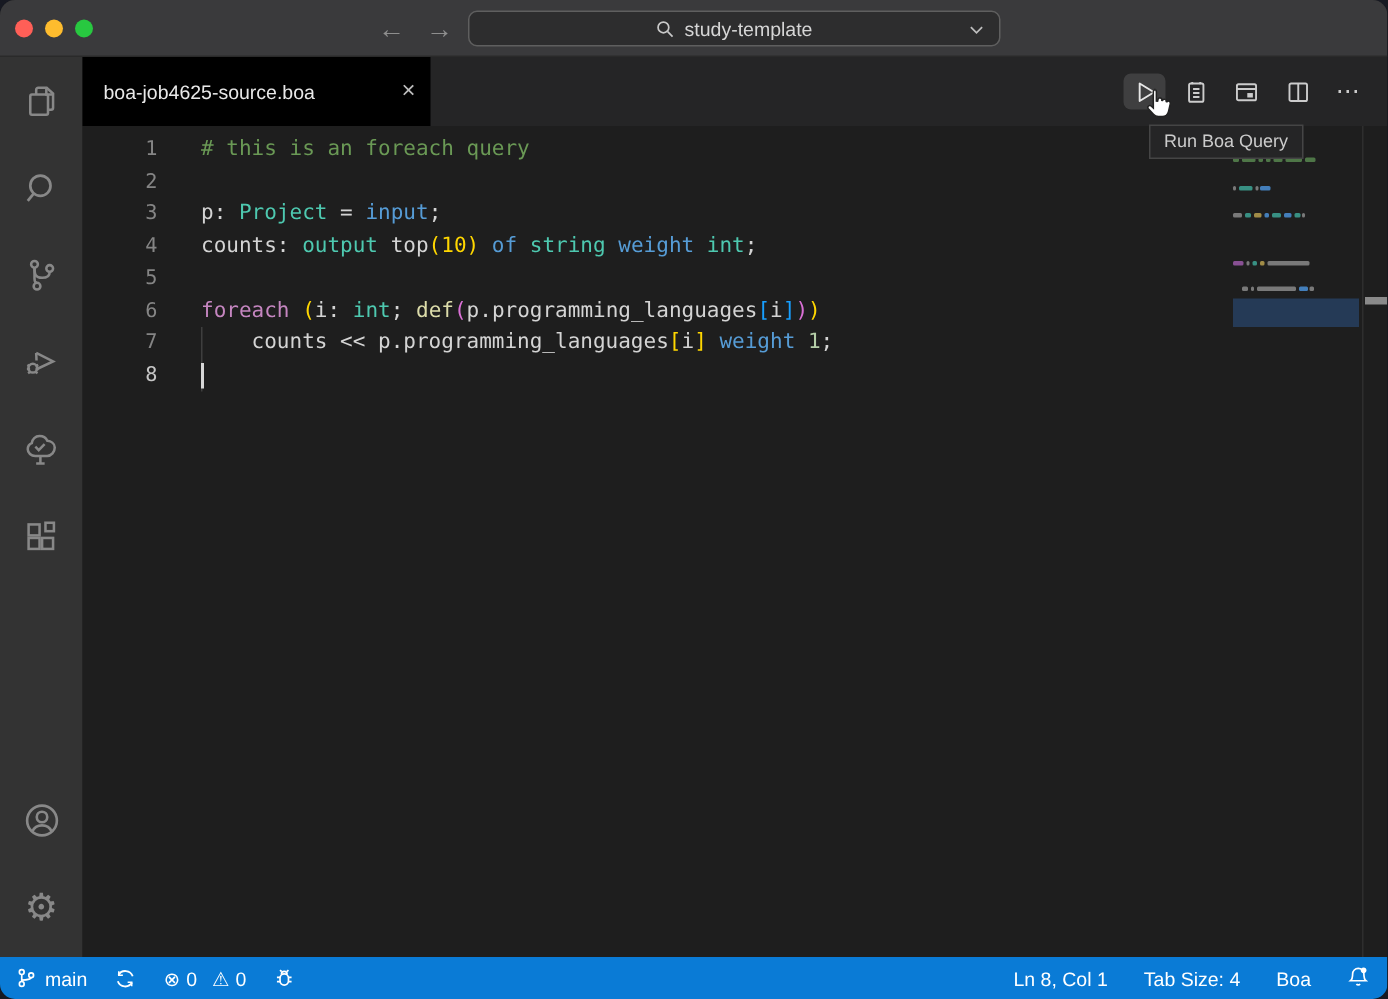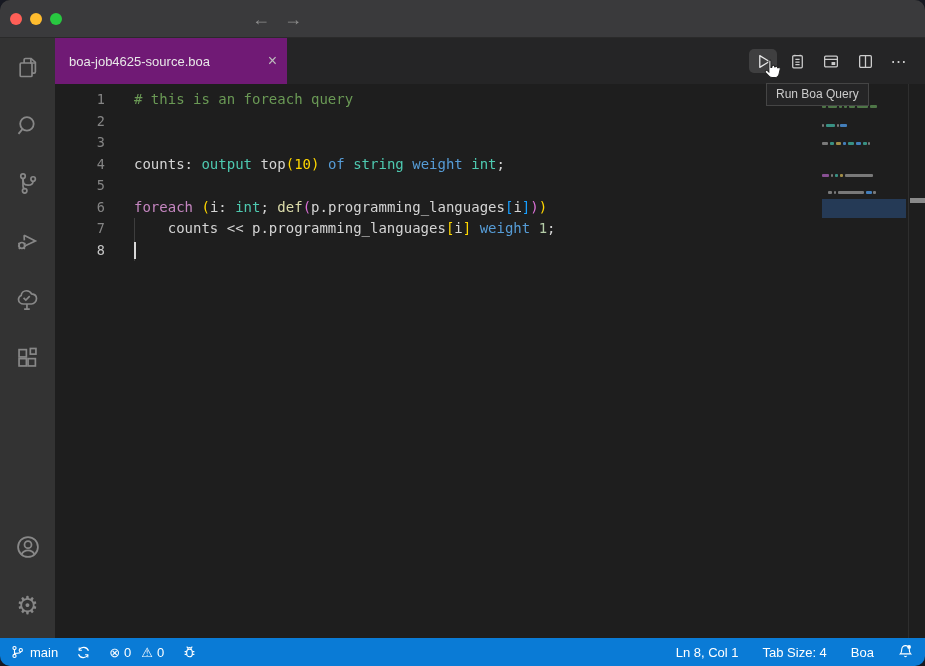--- a/index.html
+++ b/index.html
@@ -24,21 +24,21 @@
   
   .mainrow{display:flex;height:600px;}
   .activitybar{width:55px;background:#333333;display:flex;flex-direction:column;align-items:center;
     padding:14px 0 10px 0;flex:none;}
   .ab-icon{width:30px;height:30px;margin-bottom:28px;display:flex;align-items:center;justify-content:center;color:#888;}
   .ab-bottom{margin-top:auto;}
   .ab-icon.gear{font-size:25px;line-height:1;margin-bottom:8px;}
   
   .editorcol{flex:1;display:flex;flex-direction:column;min-width:0;}
   .tabbar{height:46px;background:#252526;display:flex;align-items:stretch;position:relative;flex:none;}
-  .tab{width:232px;background:#701a75;display:flex;align-items:center;padding:0 10px 0 14px;
+  .tab{width:232px;background:#000000;display:flex;align-items:center;padding:0 10px 0 14px;
     color:#e8e8e8;font-size:13px;gap:11px;}
   .tab .close{color:#bdbdbd;font-size:16px;line-height:1;margin-left:auto;cursor:pointer;}
   .tab-actions{margin-left:auto;display:flex;align-items:center;gap:6px;padding-right:12px;color:#cccccc;}
   .ta-btn{width:28px;height:24px;display:flex;align-items:center;justify-content:center;border-radius:5px;}
   .ta-btn.hovered{background:rgba(255,255,255,.12);}
   .ta-more{font-size:16px;letter-spacing:1px;color:#cccccc;}
   
   .editor{position:relative;flex:1;background:#1e1e1e;overflow:hidden;}
   .code-area{position:absolute;inset:0;padding-top:5px;}
   .code-line{display:flex;height:21.5px;line-height:21.5px;font-family:"DejaVu Sans Mono",monospace;
@@ -75,20 +75,30 @@
 
   <div class="titlebar">
     <div class="traffic">
       <span class="tl-red"></span>
       <span class="tl-yellow"></span>
       <span class="tl-green"></span>
     </div>
     <div class="nav-arrows">
       <span>←</span>
       <span>→</span>
+    </div>
+    <div class="searchbox">
+      <svg width="13" height="13" viewBox="0 0 16 16" fill="none" stroke="#c9c9c9" stroke-width="1.4">
+        <circle cx="6.5" cy="6.5" r="4.4"></circle>
+          <line x1="10" y1="10" x2="14" y2="14"></line>
+      </svg>
+      <span>study-template</span>
+      <svg class="chev" width="12" height="12" viewBox="0 0 16 16" fill="none" stroke="#bdbdbd" stroke-width="1.6">
+        <polyline points="3,5.5 8,10.5 13,5.5"></polyline>
+      </svg>
     </div>
   </div>
 
   <div class="mainrow">
 
     <div class="activitybar">
       <div class="ab-icon">
         <svg width="27" height="27" viewBox="0 0 24 24" fill="none" stroke="#888" stroke-width="1.5">
           <rect x="5.5" y="8" width="10.5" height="12" rx="1"></rect>
           <path d="M9 8V5.2A1.2 1.2 0 0 1 10.2 4h5L19 7.5v8.3a1.2 1.2 0 0 1-1.2 1.2H16"></path>
@@ -183,21 +193,21 @@
           <div class="ta-btn ta-more">
             <span>⋯</span>
           </div>
         </div>
       </div>
 
       <div class="editor">
         <div class="code-area" id="code-lines">
             <div class="code-line"><span class="ln">1</span><span class="codetxt"><span style="color: rgb(106, 153, 85);"># this is an foreach query</span></span></div>
             <div class="code-line"><span class="ln">2</span></div>
-            <div class="code-line"><span class="ln">3</span></div>
+            <div class="code-line"><span class="ln">3</span><span class="codetxt"><span style="color: rgb(212, 212, 212);">p: </span><span style="color: rgb(78, 201, 176);">Project</span><span style="color: rgb(212, 212, 212);"> = </span><span style="color: rgb(86, 156, 214);">input</span><span style="color: rgb(212, 212, 212);">;</span></span></div>
             <div class="code-line"><span class="ln">4</span><span class="codetxt"><span style="color: rgb(212, 212, 212);">counts: </span><span style="color: rgb(78, 201, 176);">output</span><span style="color: rgb(212, 212, 212);"> top</span><span style="color: rgb(255, 215, 0);">(10)</span><span style="color: rgb(212, 212, 212);"> </span><span style="color: rgb(86, 156, 214);">of</span><span style="color: rgb(212, 212, 212);"> </span><span style="color: rgb(78, 201, 176);">string</span><span style="color: rgb(212, 212, 212);"> </span><span style="color: rgb(86, 156, 214);">weight</span><span style="color: rgb(212, 212, 212);"> </span><span style="color: rgb(78, 201, 176);">int</span><span style="color: rgb(212, 212, 212);">;</span></span></div>
             <div class="code-line"><span class="ln">5</span><span class="codetxt"></span></div>
             <div class="code-line"><span class="ln">6</span><span class="codetxt"><span style="color: rgb(197, 134, 192);">foreach</span><span style="color: rgb(212, 212, 212);"> </span><span style="color: rgb(255, 215, 0);">(</span><span style="color: rgb(212, 212, 212);">i: </span><span style="color: rgb(78, 201, 176);">int</span><span style="color: rgb(212, 212, 212);">; </span><span style="color: rgb(220, 220, 170);">def</span><span style="color: rgb(218, 112, 214);">(</span><span style="color: rgb(212, 212, 212);">p.programming_languages</span><span style="color: rgb(23, 159, 255);">[</span><span style="color: rgb(212, 212, 212);">i</span><span style="color: rgb(23, 159, 255);">]</span><span style="color: rgb(218, 112, 214);">)</span><span style="color: rgb(255, 215, 0);">)</span></span></div>
             <div class="code-line guide"><span class="ln">7</span><span class="codetxt"><span style="color: rgb(212, 212, 212);">    counts &lt;&lt; p.programming_languages</span><span style="color: rgb(255, 215, 0);">[</span><span style="color: rgb(212, 212, 212);">i</span><span style="color: rgb(255, 215, 0);">]</span><span style="color: rgb(212, 212, 212);"> </span><span style="color: rgb(86, 156, 214);">weight</span><span style="color: rgb(212, 212, 212);"> </span><span style="color: rgb(181, 206, 168);">1</span><span style="color: rgb(212, 212, 212);">;</span></span></div>
             <div class="code-line guide"><span class="ln active">8</span><span class="codetxt"><span class="caret"></span></span></div>
           </div>
 
         <div class="minimap" id="minimap">
             <div class="mm-row" style="top: 21px;">
               <span class="mm-seg" style="left: 0px; width: 4px; background: rgb(87, 134, 79);"></span>

